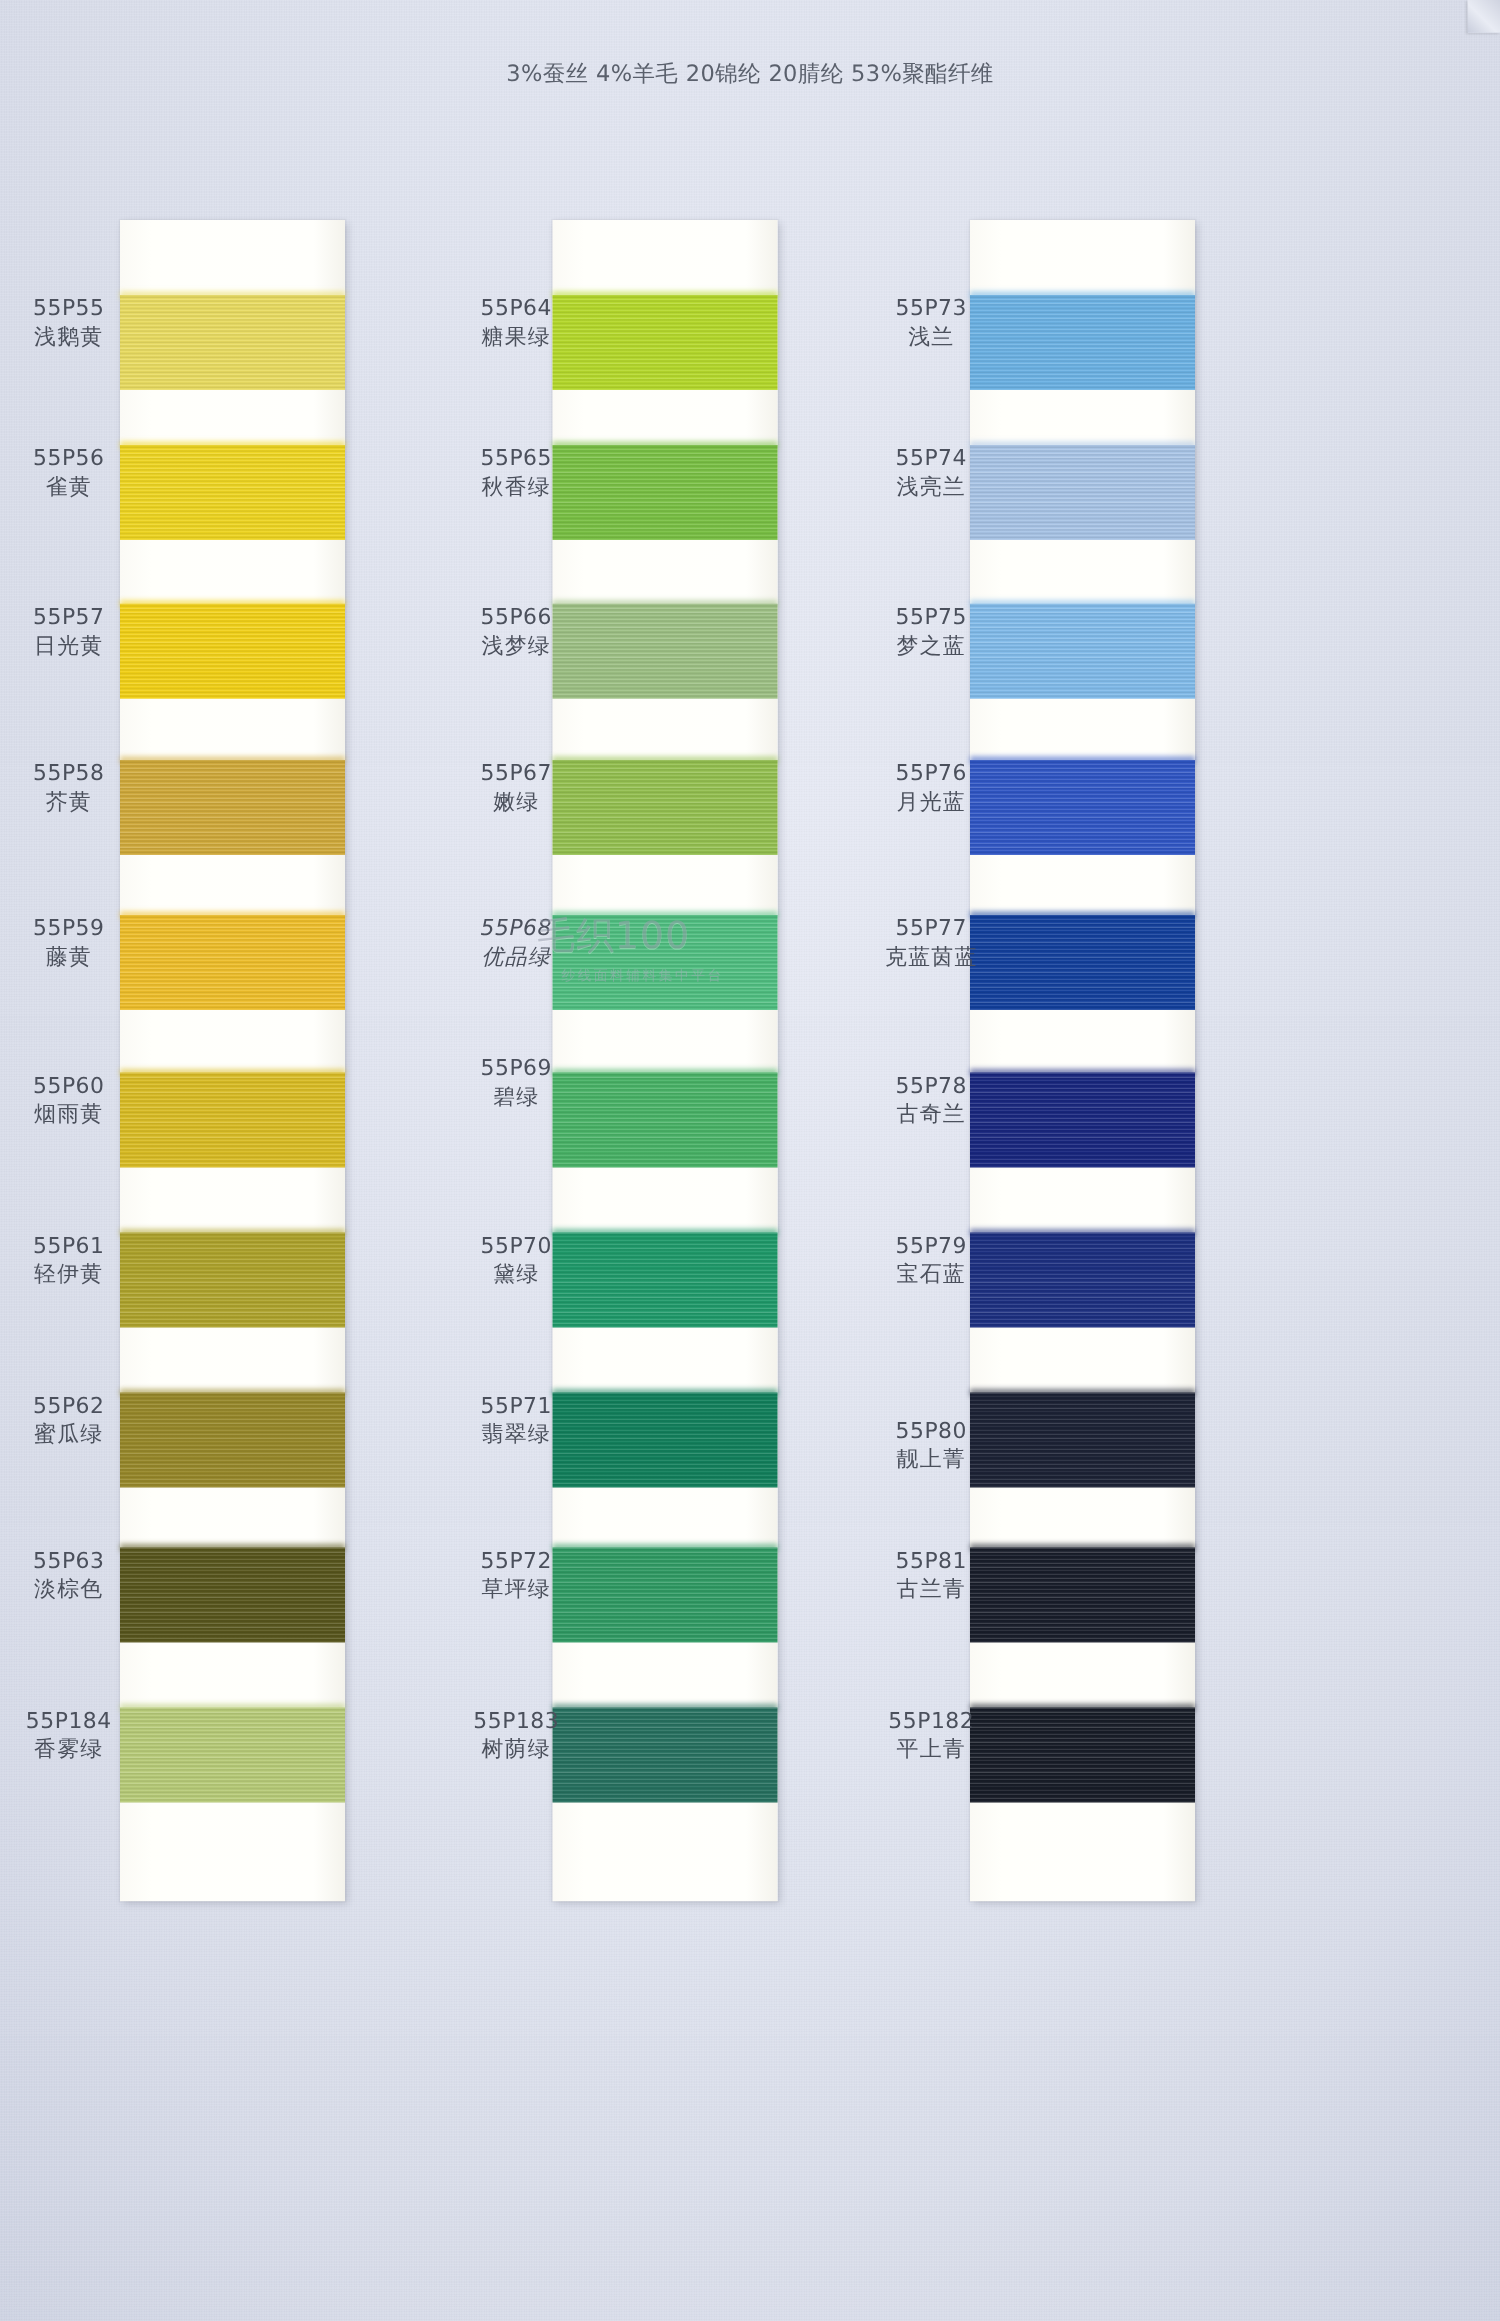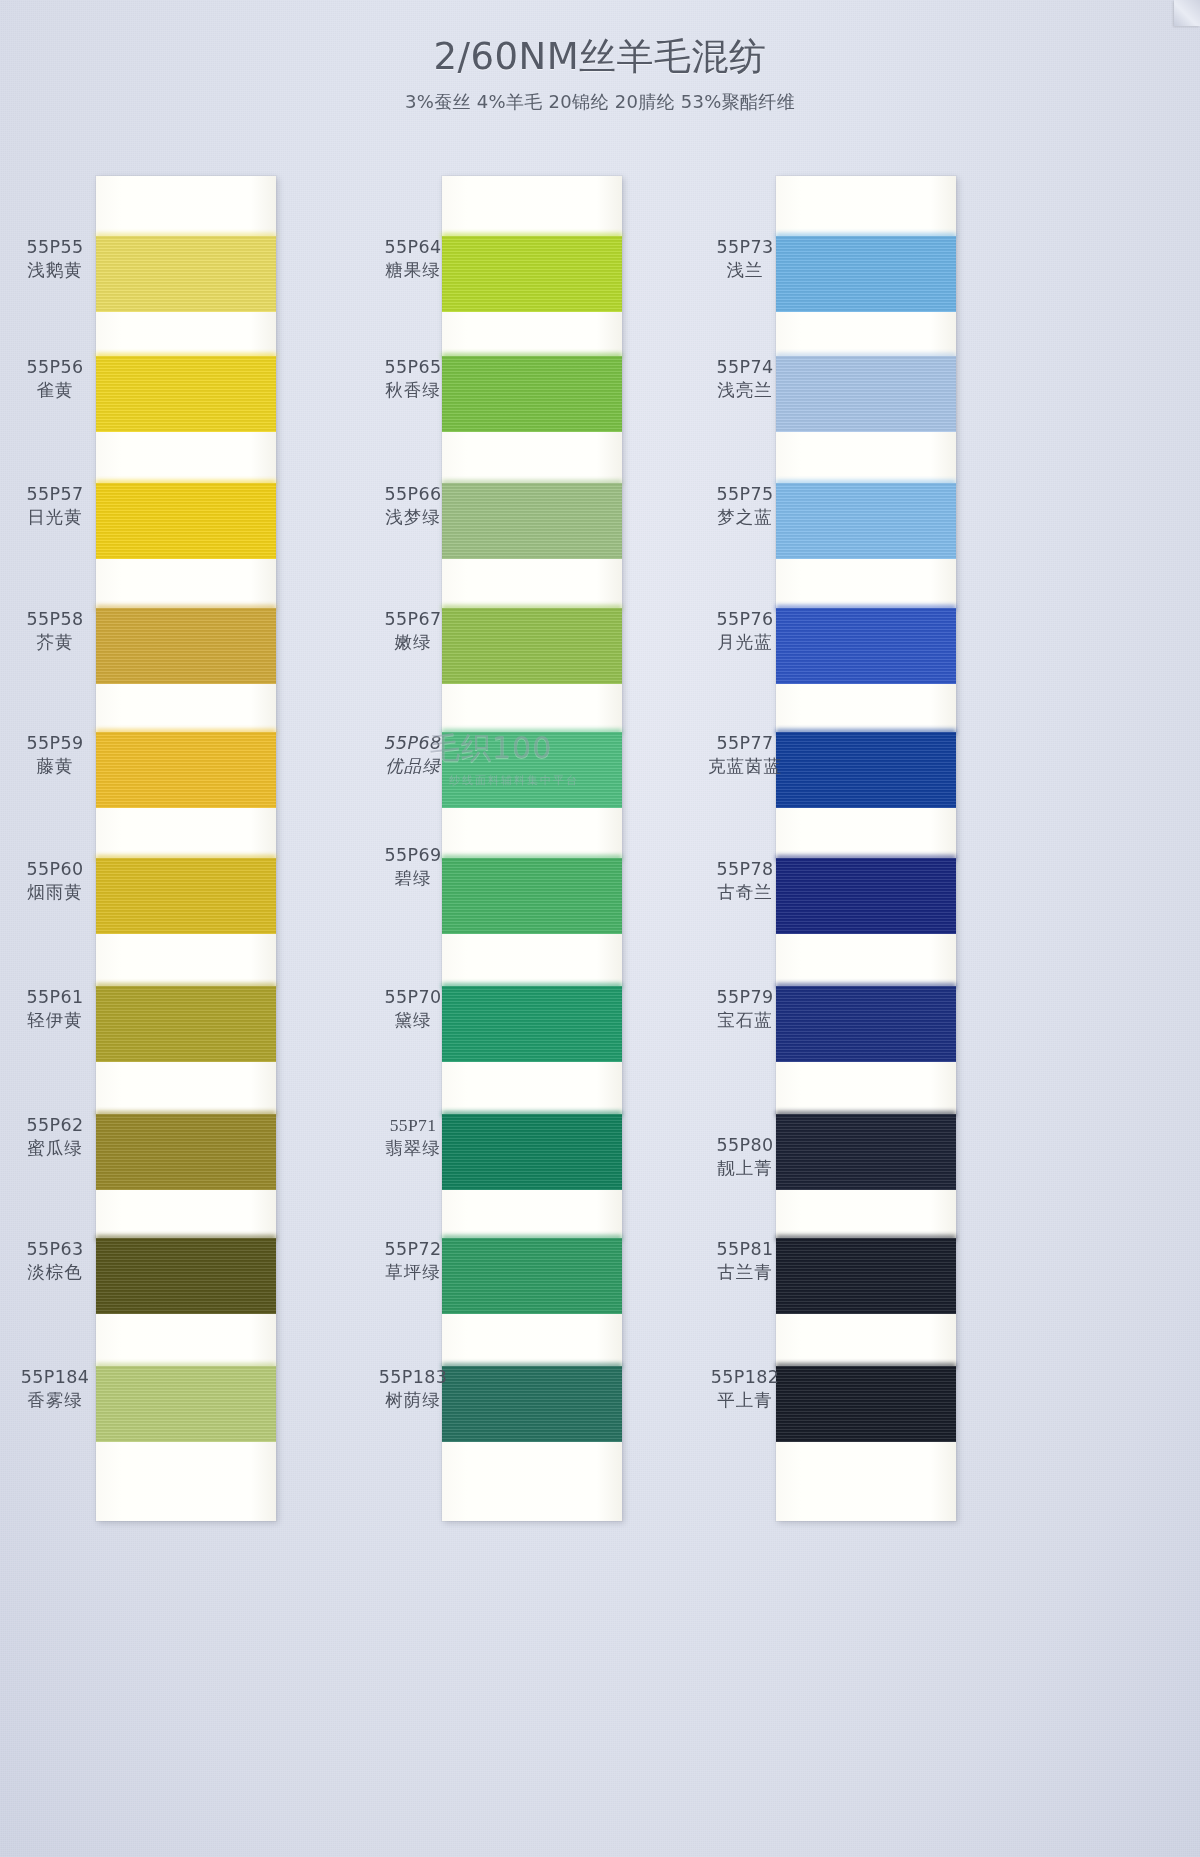--- a/index.html
+++ b/index.html
@@ -97,21 +97,20 @@
     font-size:11px;color:#a7adbb;letter-spacing:2px;margin-top:4px;white-space:nowrap;margin-left:19px;
   }
 </style>
 </head>
 <body>
 
 <div class="page-bg"></div>
 <div class="corner-fold"></div>
 
 <div class="header">
-  <div class="title">2/60NM丝羊毛混纺</div>
   <div class="subtitle">3%蚕丝 4%羊毛 20锦纶 20腈纶 53%聚酯纤维</div>
 </div>
 
 <div class="columns" id="columns-root">
     <div class="column col-0">
       <div class="card">
         <div class="swatch" style="top: 60px; height: 76px; background: rgb(233, 220, 98);"></div>
         <div class="swatch" style="top: 180px; height: 76px; background: rgb(238, 213, 33);"></div>
         <div class="swatch" style="top: 307px; height: 76px; background: rgb(242, 209, 23);"></div>
         <div class="swatch" style="top: 432px; height: 76px; background: rgb(207, 169, 58);"></div>
@@ -197,21 +196,21 @@
         <span class="name">优品绿</span>
       </div>
       <div class="label" style="top: 676px;">
         <span class="code">55P69</span>
         <span class="name">碧绿</span>
       </div>
       <div class="label" style="top: 818px;">
         <span class="code">55P70</span>
         <span class="name">黛绿</span>
       </div>
-      <div class="label" style="top: 946px; font-family: Liberation Serif, serif;">
+      <div class="label" style="top: 946px;">
         <span class="code">55P71</span>
         <span class="name">翡翠绿</span>
       </div>
       <div class="label" style="top: 1070px;">
         <span class="code">55P72</span>
         <span class="name">草坪绿</span>
       </div>
       <div class="label" style="top: 1198px;">
         <span class="code">55P183</span>
         <span class="name">树荫绿</span>

